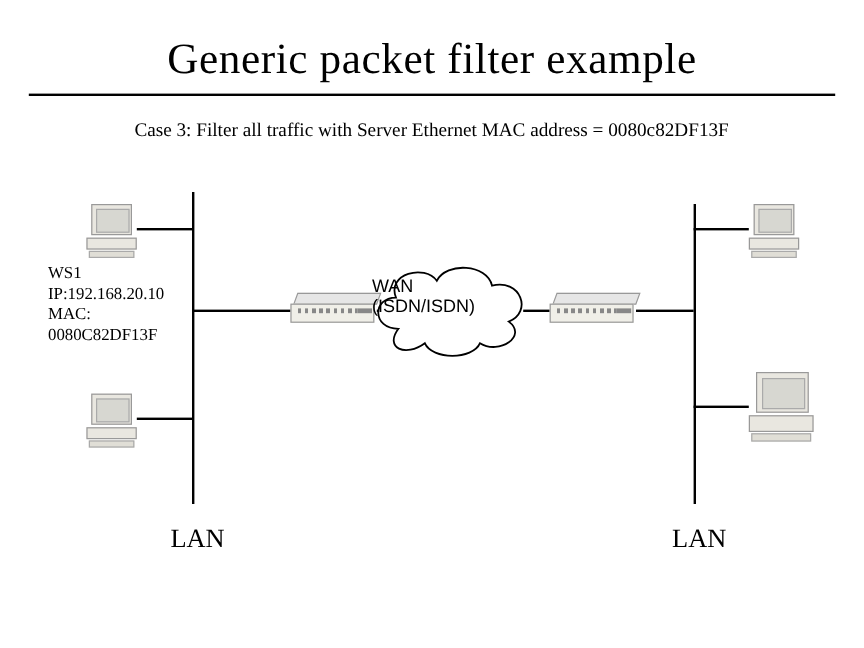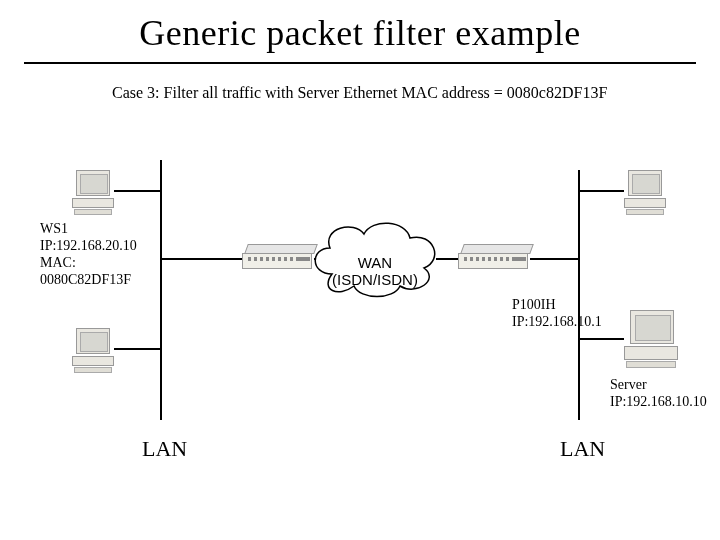--- a/index.html
+++ b/index.html
@@ -1,17 +1,17 @@
 <!DOCTYPE html>
 <html><head>
 <meta charset="utf-8">
 <style>
   *{box-sizing:border-box;margin:0;padding:0}
   body{width:720px;height:540px;background:#fff;font-family:"Times New Roman",serif;position:relative;color:#000}
-  .title{font-size:36px;text-align:center;padding-top:12px;letter-spacing:.5px}
+  .title{font-size:36px;text-align:center;padding-top:28px;letter-spacing:.5px}
   .hr{border-top:2px solid #000;margin:8px 24px 0}
   .subtitle{font-size:16px;margin:20px 0 0 112px}
   .stage{position:absolute;top:160px;left:0;width:720px;height:300px}
   .bus{position:absolute;width:2px;background:#000}
   .bus.left{left:160px;top:0;height:260px}
   .bus.right{left:578px;top:10px;height:250px}
   .tap{position:absolute;height:2px;background:#000}
   .pc{position:absolute;width:46px;height:42px}
   .pc .mon{position:absolute;left:6px;top:0;width:34px;height:26px;background:#e9e7e0;border:1px solid #999}
   .pc .mon:before{content:"";position:absolute;left:3px;top:3px;width:26px;height:18px;background:#d7d7d1;border:1px solid #aaa}
@@ -22,21 +22,21 @@
   .bigpc .mon:before{left:4px;top:4px;width:34px;height:24px}
   .bigpc .base{top:36px;width:54px;height:14px}
   .bigpc .kb{top:51px;width:50px;height:7px}
   .router{position:absolute;width:70px;height:28px}
   .router .top{position:absolute;left:0;top:0;width:70px;height:10px;background:#e6e6e6;border:1px solid #999;transform:skewX(-20deg)}
   .router .front{position:absolute;left:-4px;top:9px;width:70px;height:16px;background:#f0efe8;border:1px solid #999}
   .router .leds{position:absolute;left:2px;top:13px;width:50px;height:4px;background:repeating-linear-gradient(90deg,#888 0,#888 3px,#f0efe8 3px,#f0efe8 6px)}
   .router .slot{position:absolute;left:52px;top:13px;width:12px;height:4px;background:#888}
   .cloud{position:absolute;left:310px;top:62px;width:130px;height:70px}
   .cloud svg{position:absolute;left:-8px;top:-8px}
-  .cloud .txt{position:absolute;width:130px;top:32px;text-align:center;font-family:Arial,sans-serif;font-size:15px;line-height:17px}
+  .cloud .txt{position:absolute;width:130px;top:8px;text-align:left;font-family:Arial,sans-serif;font-size:15px;line-height:17px}
   .lbl{position:absolute;font-size:14px;line-height:17px;white-space:pre}
   .lanlbl{position:absolute;font-size:22px}
   .link{position:absolute;height:2px;background:#000}
 </style>
 </head>
 <body>
 
 <div class="title">Generic packet filter example</div>
 <div class="hr"></div>
 <div class="subtitle">Case 3: Filter all traffic with Server Ethernet MAC address = 0080c82DF13F</div>
@@ -83,35 +83,31 @@
   </div>
   <div class="link" style="left:436px;top:98px;width:26px"></div>
 
   <div class="router" style="left:462px;top:84px">
       <div class="top"></div>
       <div class="front"></div>
       <div class="leds"></div>
       <div class="slot"></div>
     </div>
   <div class="tap" style="left:530px;top:98px;width:48px"></div>
-  <div class="lbl" style="left:512px;top:136px">P100IH
-IP:192.168.10.1</div>
 
   <div class="bus right"></div>
   <div class="tap" style="left:578px;top:30px;width:46px"></div>
   <div class="pc" style="left:622px;top:10px">
       <div class="mon"></div>
       <div class="base"></div>
       <div class="kb"></div>
     </div>
 
   <div class="tap" style="left:578px;top:178px;width:46px"></div>
   <div class="pc bigpc" style="left:622px;top:150px">
       <div class="mon"></div>
       <div class="base"></div>
       <div class="kb"></div>
     </div>
-  <div class="lbl" style="left:610px;top:216px">Server
-IP:192.168.10.10</div>
 
   <div class="lanlbl" style="left:142px;top:276px">LAN</div>
   <div class="lanlbl" style="left:560px;top:276px">LAN</div>
 </div>
 
 </body></html>

